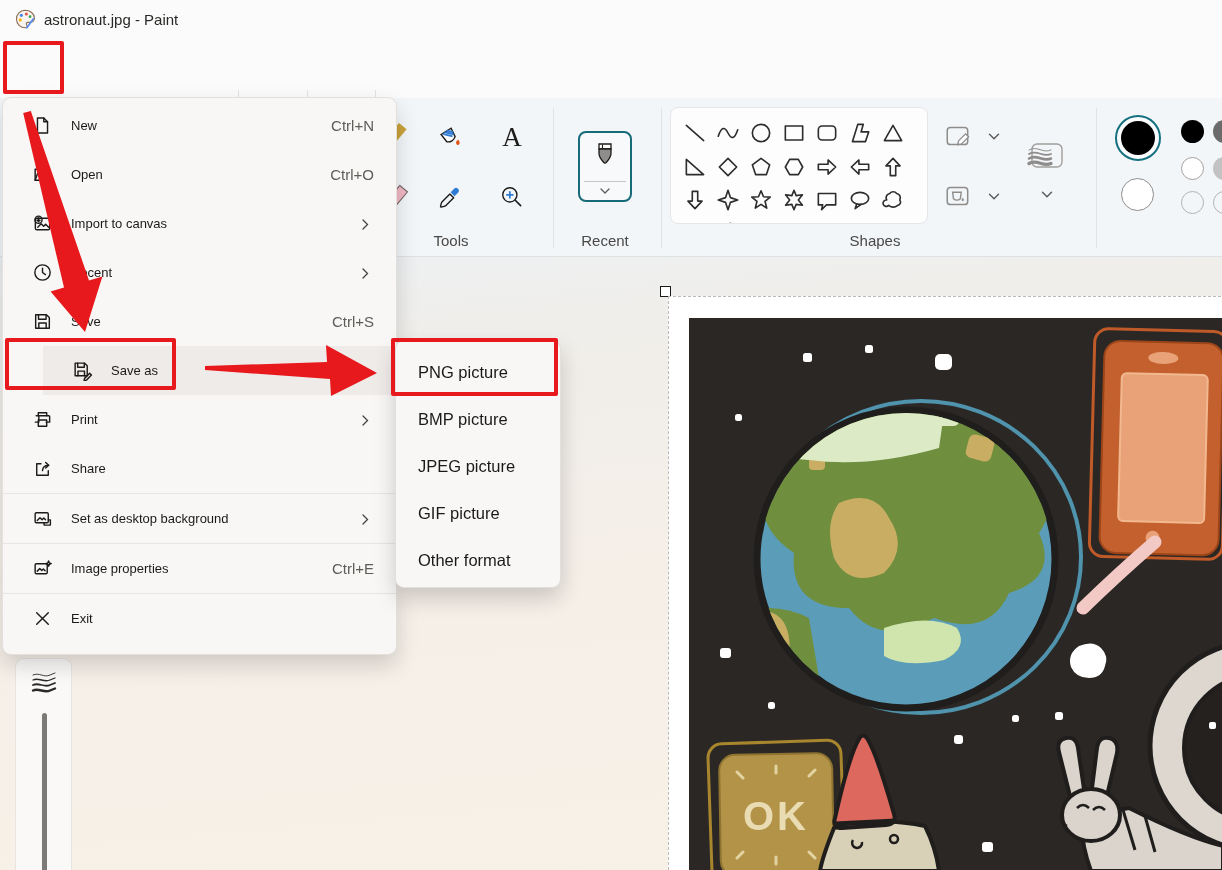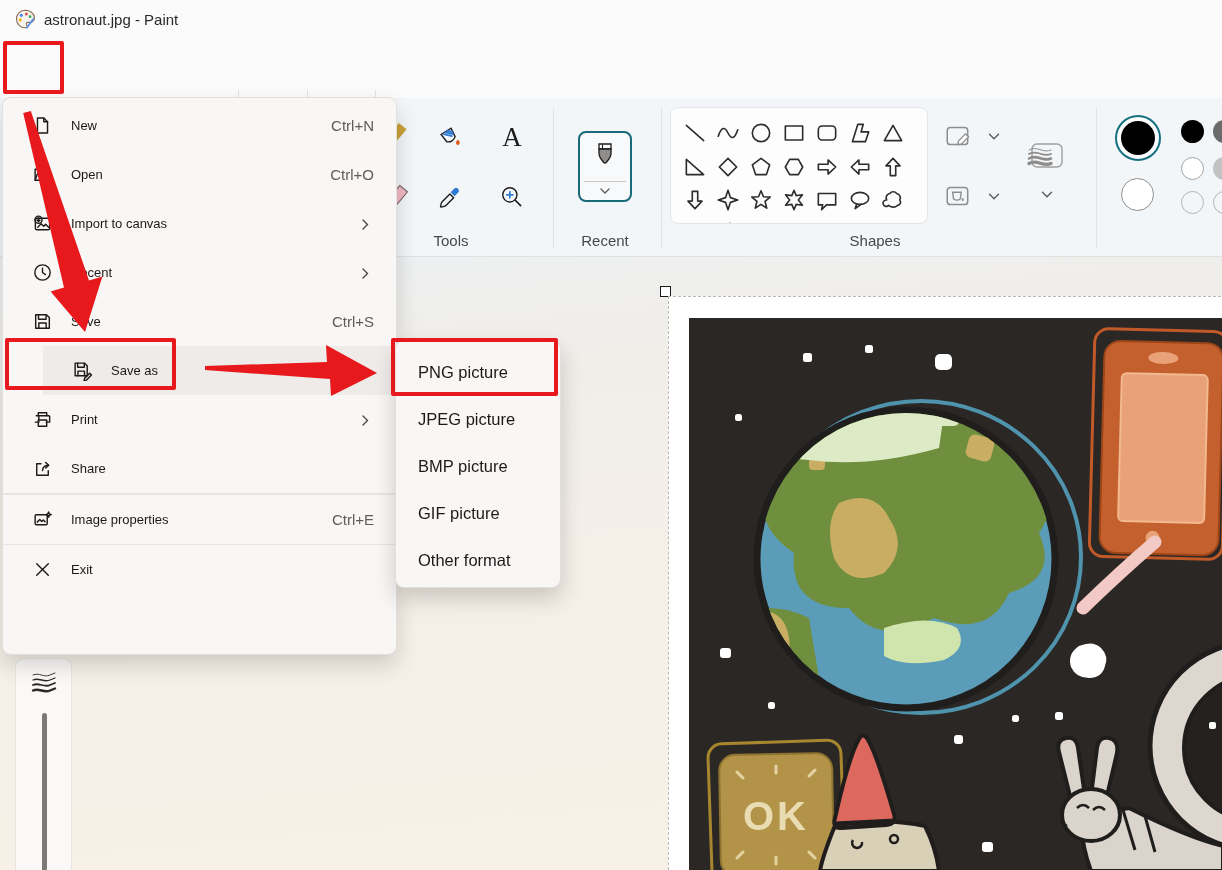--- a/index.html
+++ b/index.html
@@ -481,20 +481,33 @@
       <span class="mi-ic">
           <svg viewBox="0 0 20 20" width="21" height="21">
             <path d="M8.5 5.5H4.5v11h11v-4.5"></path>
             <path d="M10 12q.4-4.8 5.2-5.1"></path>
             <path d="M13 4.3l3 2.6-3 2.7"></path>
           </svg>
         </span>
       <span class="mi-label">Share</span>
     </div>
     <div class="msep"></div>
+    <div class="mi">
+      <span class="mi-ic">
+          <svg viewBox="0 0 20 20" width="21" height="21">
+            <rect x="3" y="4.5" width="12.5" height="9.5" rx="1.2"></rect>
+            <path d="M5 11.8l2.6-2.6 2 2 1.6-1.6 1.7 1.7"></path>
+            <path d="M11.5 14v2.3h6v-5h-2"></path>
+          </svg>
+        </span>
+      <span class="mi-label">Set as desktop background</span>
+      <span class="mi-chev"><svg viewBox="0 0 9 13" width="9" height="13">
+            <path d="M2 2l4.5 4.5L2 11" stroke="#454341" stroke-width="1.3" fill="none" stroke-linecap="round"></path>
+          </svg></span>
+    </div>
     <div class="msep"></div>
     <div class="mi">
       <span class="mi-ic">
           <svg viewBox="0 0 20 20" width="21" height="21">
             <rect x="3" y="5.5" width="11.5" height="9.5" rx="1.2"></rect>
             <path d="M5 12.5l2.4-2.4 1.9 1.9 1.5-1.5 1.7 1.7"></path>
             <path d="M15.8 2.8l.7 1.8 1.8.7-1.8.7-.7 1.8-.7-1.8-1.8-.7 1.8-.7z" fill="#1c1b1a" stroke="none"></path>
           </svg>
         </span>
       <span class="mi-label">Image properties</span>
@@ -506,22 +519,22 @@
           <svg viewBox="0 0 20 20" width="21" height="21">
             <path d="M4.5 4.5l11 11M15.5 4.5l-11 11" stroke-width="1.5"></path>
           </svg>
         </span>
       <span class="mi-label">Exit</span>
     </div>
   </div>
 
   <div class="submenu">
     <div class="smi">PNG picture</div>
+    <div class="smi">BMP picture</div>
     <div class="smi">JPEG picture</div>
-    <div class="smi">BMP picture</div>
     <div class="smi">GIF picture</div>
     <div class="smi">Other format</div>
   </div>
 
   <div class="ann-rect" style="left:3px;top:41px;width:61px;height:53px;"></div>
   <div class="ann-rect" style="left:5px;top:338px;width:171px;height:52px;"></div>
   <div class="ann-rect" style="left:391px;top:338px;width:167px;height:58px;"></div>
   <svg class="ann-arrows" width="1222" height="870" viewBox="0 0 1222 870">
     <polygon points="23.2,113.1 64,287.6 50.6,291.5 85,332 102.4,276.5 89,280.4 30.8,110.9" fill="#e8191c"></polygon>
     <polygon points="205,366 327,362 326,345 377,373 331,396 330,379 205,370" fill="#e8191c"></polygon>

